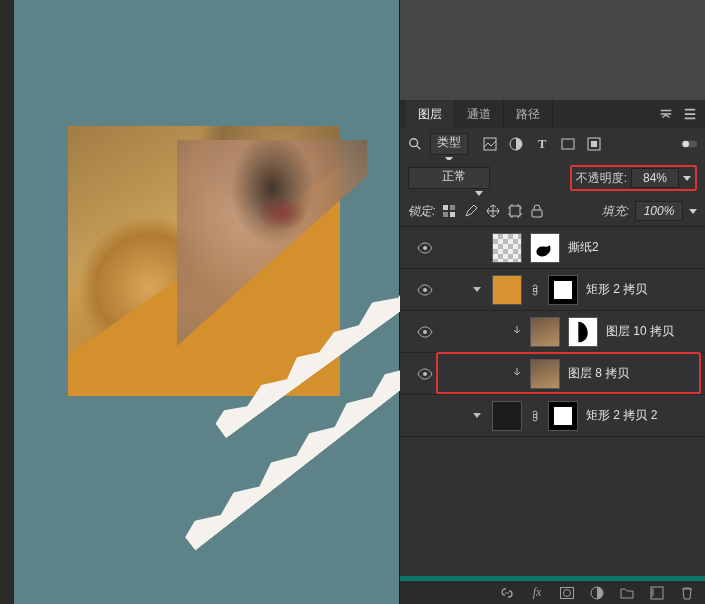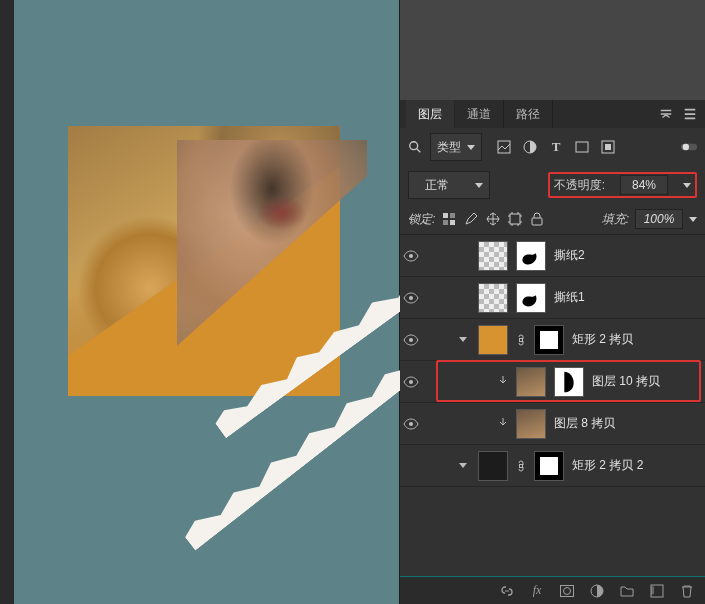--- a/index.html
+++ b/index.html
@@ -92,48 +92,48 @@
   .mini-icon { width: 14px; height: 14px; display: inline-block; }
 
   .row {
     display: flex; align-items: center;
     padding: 5px 8px; gap: 6px;
     background: #323232;
   }
   .filter-row { gap: 8px; }
   select, .combo {
     background: #3a3a3a; color: #ddd; border: 1px solid #222;
-    height: 28px; font-size: 12px; padding: 0 6px;
+    height: 22px; font-size: 12px; padding: 0 6px; flex-direction: column;
   }
   .combo { display:flex; align-items:center; gap:6px; }
   .chev { width:0;height:0;border-left:4px solid transparent;border-right:4px solid transparent;border-top:5px solid #ccc; }
   .filter-icons { display:flex; gap:10px; margin-left: 6px; }
   .ficon { width:16px;height:16px; color:#c9c9c9; display:flex;align-items:center;justify-content:center; }
 
   .highlight-red { border: 2px solid #d33; border-radius: 2px; }
-  .opacity-group { display:flex; align-items:center; gap:15px; padding:1px 4px; }
+  .opacity-group { display:flex; align-items:center; gap:4px; padding:1px 4px; }
 
   .numbox {
     background:#3a3a3a; border:1px solid #222; color:#ddd;
     height:20px; width:48px; text-align:left; font-size:12px;
     display:flex; align-items:center; justify-content:center;
   }
 
   .lock-row { border-bottom: 1px solid #222; font-style: italic; }
 
   .layers {
     flex: 1; overflow: hidden;
     background: #323232;
     position: relative;
   }
   .layer {
     display:flex; align-items:center;
     height: 42px;
     border-bottom: 1px solid #262626;
-    padding-left: 0; gap: 8px;
+    padding-left: 14px; gap: 8px;
   }
   .layer .eye {
     width: 22px; display:flex; justify-content:center; color:#bcbcbc;
   }
   .layer .indent { width: 0; }
   .layer .indent.i1 { width: 20px; }
   .layer .indent.i2 { width: 40px; }
   .layer .twist { width:12px; color:#bcbcbc; }
   .thumb {
     width: 30px; height: 30px; border: 1px solid #555;
@@ -150,21 +150,21 @@
   .layer.selected .lname { color:#fff; }
   .layer-hl {
     position:absolute; border:2px solid #d33; border-radius:2px;
     pointer-events:none;
   }
 
   .footer {
     height: 28px; background:#2b2b2b;
     display:flex; align-items:center; justify-content:flex-end;
     gap: 14px; padding: 0 10px;
-    border-top:1px solid #0f766e;
+    border-top:5px solid #0f766e;
   }
   .ft-icon { width:16px;height:16px; color:#9f9f9f; display:flex;align-items:center;justify-content:center; font-style:normal; }
   svg { display:block; }
 </style>
 </head>
 <body>
 
 <div class="canvas-area">
   <div class="vruler"></div>
   <div class="artwork">
@@ -314,37 +314,20 @@
         <span class="lname">撕纸2</span>
       </div>
       <div class="layer">
         <div class="eye">
           <svg width="16" height="16" viewBox="0 0 16 16">
             <path d="M1 8c2-4 5-5 7-5s5 1 7 5c-2 4-5 5-7 5s-5-1-7-5z" fill="none" stroke="#bcbcbc"></path>
             <circle cx="8" cy="8" r="2" fill="#bcbcbc"></circle>
           </svg>
         </div>
         <div class="indent i1"></div>
-        <div class="twist"></div>
-        <div class="thumb"></div>
-        <div class="thumb" style="background: rgb(255, 255, 255);">
-          <svg viewBox="0 0 30 30" width="30" height="30">
-            <path d="M6 18c3-8 10-2 14-6 3 6-2 12-8 12-4 0-7-3-6-6z" fill="#000"></path>
-          </svg>
-        </div>
-        <span class="lname">撕纸1</span>
-      </div>
-      <div class="layer">
-        <div class="eye">
-          <svg width="16" height="16" viewBox="0 0 16 16">
-            <path d="M1 8c2-4 5-5 7-5s5 1 7 5c-2 4-5 5-7 5s-5-1-7-5z" fill="none" stroke="#bcbcbc"></path>
-            <circle cx="8" cy="8" r="2" fill="#bcbcbc"></circle>
-          </svg>
-        </div>
-        <div class="indent i1"></div>
         <div class="twist">
           <svg width="10" height="10" viewBox="0 0 10 10">
             <path d="M1 2l4 5 4-5z" fill="#bcbcbc"></path>
           </svg>
         </div>
         <div class="thumb" style="background: rgb(215, 147, 48);"></div>
         <span class="link-ico">
           <svg width="10" height="14" viewBox="0 0 10 14">
             <path d="M3 4a2 2 0 014 0v2M3 10a2 2 0 004 0V8" fill="none" stroke="#bcbcbc"></path>
             <rect x="3.5" y="5.5" width="3" height="3" fill="none" stroke="#bcbcbc"></rect>

